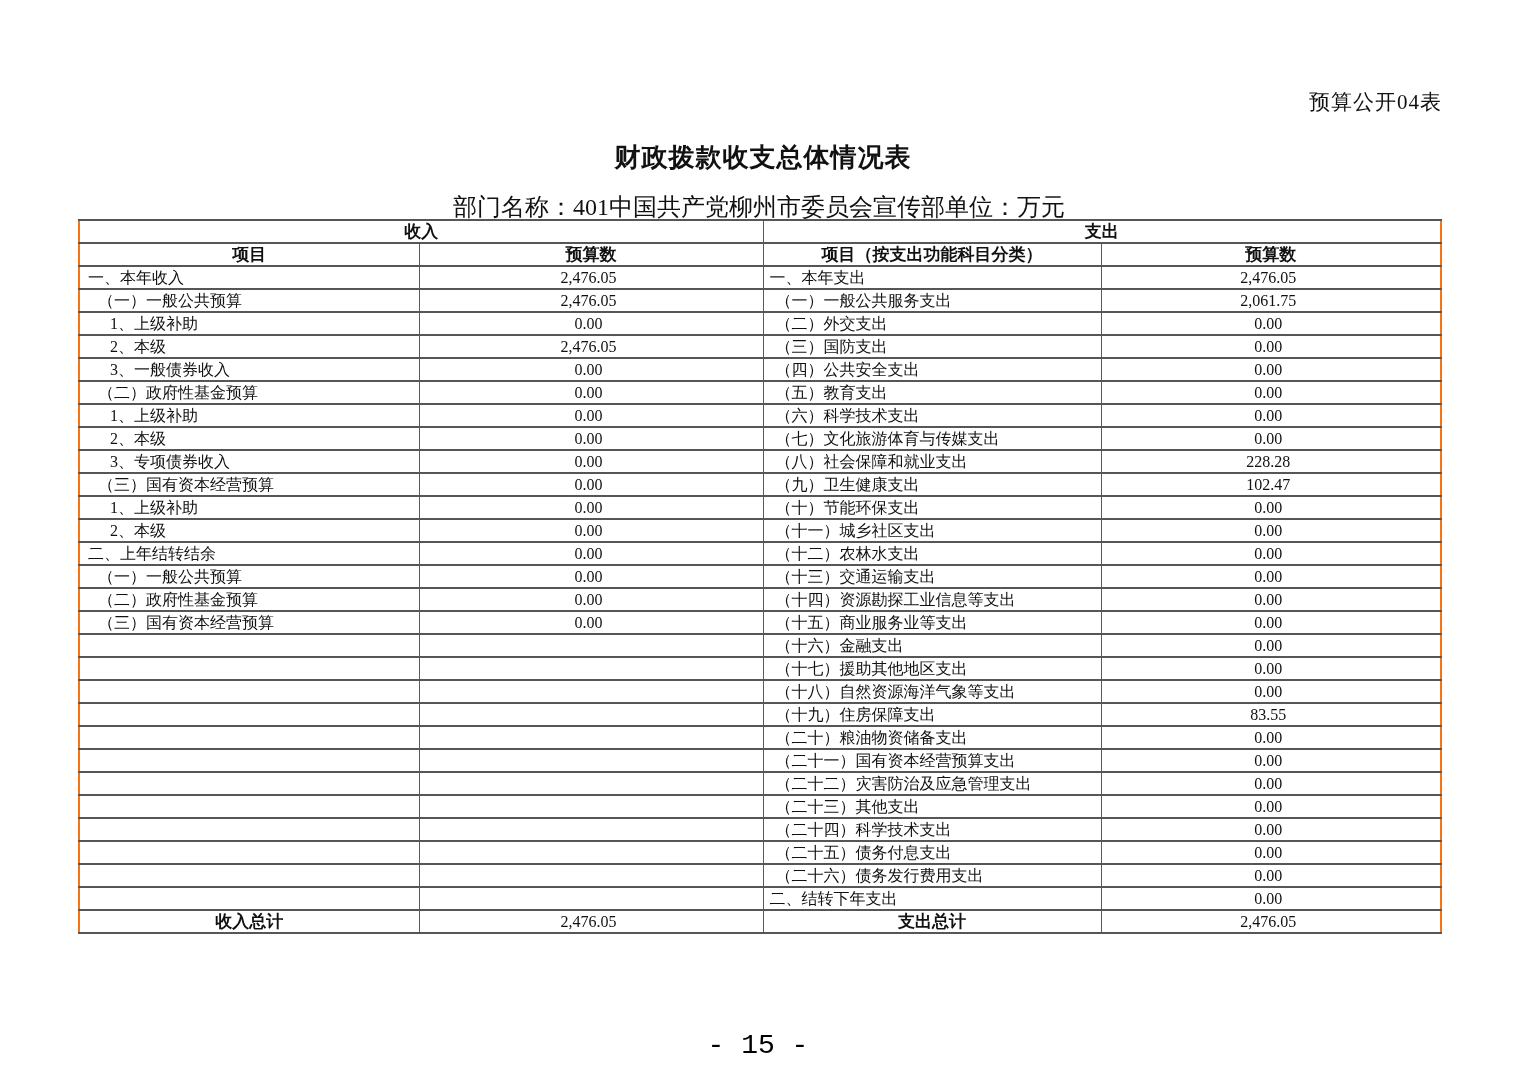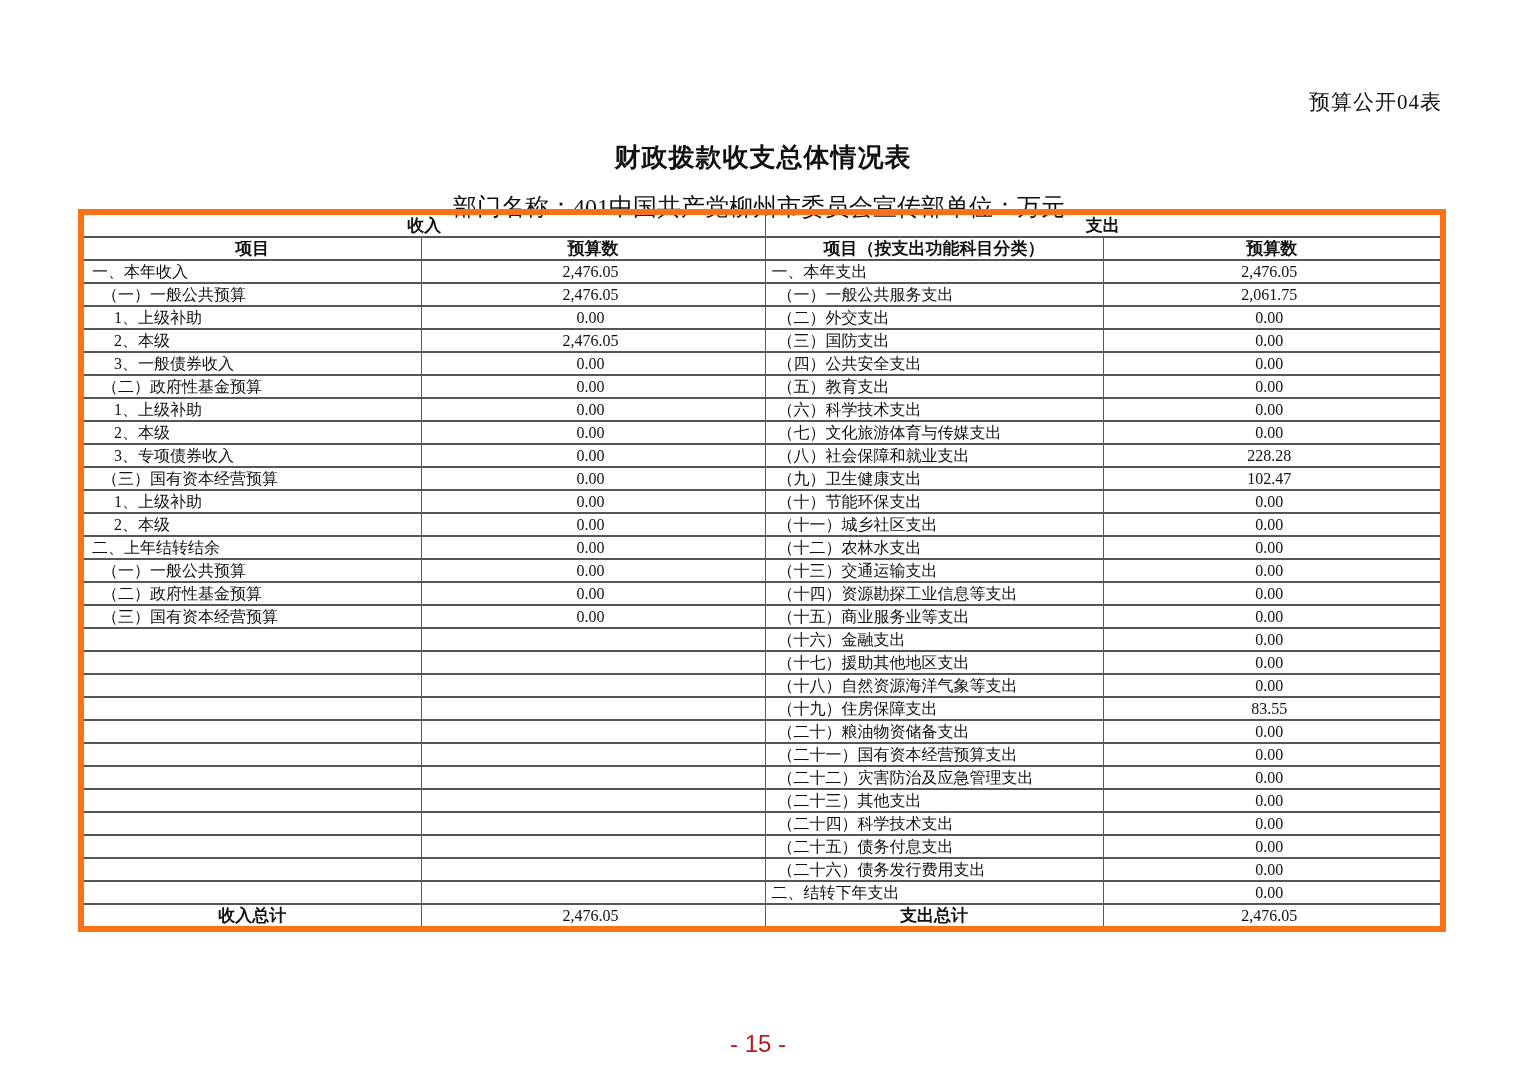--- a/index.html
+++ b/index.html
@@ -39,26 +39,26 @@
     top: 191px;
     left: 78px;
     width: 1362px;
     display: flex;
     justify-content: center;
     align-items: baseline;
     font-size: 24px;
   }
   table.budget-table {
     position: absolute;
-    top: 209px;
+    top: 219px;
     left: 78px;
     width: 1362px;
     border-collapse: collapse;
     table-layout: fixed;
-    border: 6px solid #f97316;
+    border: 2px solid #f97316;
   }
   .budget-table th,
   .budget-table td {
     border-left: 1px solid #5a5a5a;
     border-right: 1px solid #5a5a5a;
     border-top: 2px solid #565656;
     border-bottom: 2px solid #565656;
     height: 21px;
     padding: 0;
     font-size: 16px;
@@ -84,23 +84,23 @@
     text-align: center;
     font-size: 17px;
     margin-top: 8px;
   }
   .page-number {
     position: absolute;
     top: 1030px;
     left: 0;
     width: 1516px;
     text-align: center;
-    font-family: Liberation Sans, sans-serif;
-    font-size: 24px;
-    color: #b91c1c;
+    font-family: Liberation Mono, monospace;
+    font-size: 28px;
+    color: #000000;
   }
 </style>
 </head>
 <body>
 
 <div class="sheet">
 
   <div class="table-code">预算公开04表</div>
 
   <h1 class="page-title">财政拨款收支总体情况表</h1>

